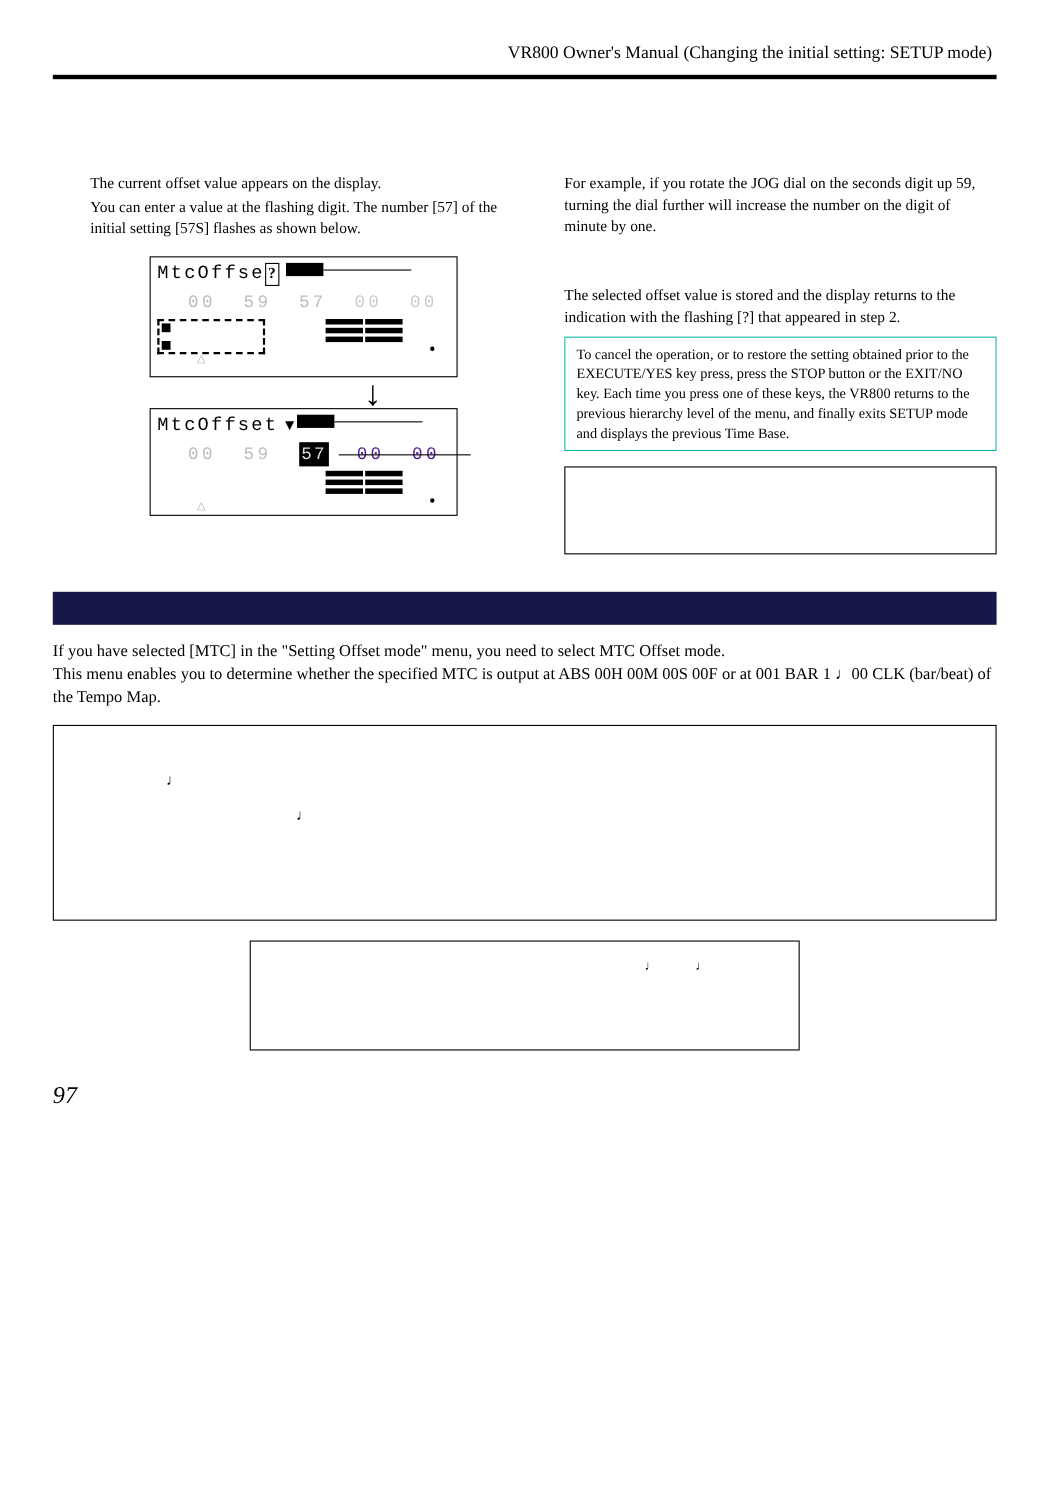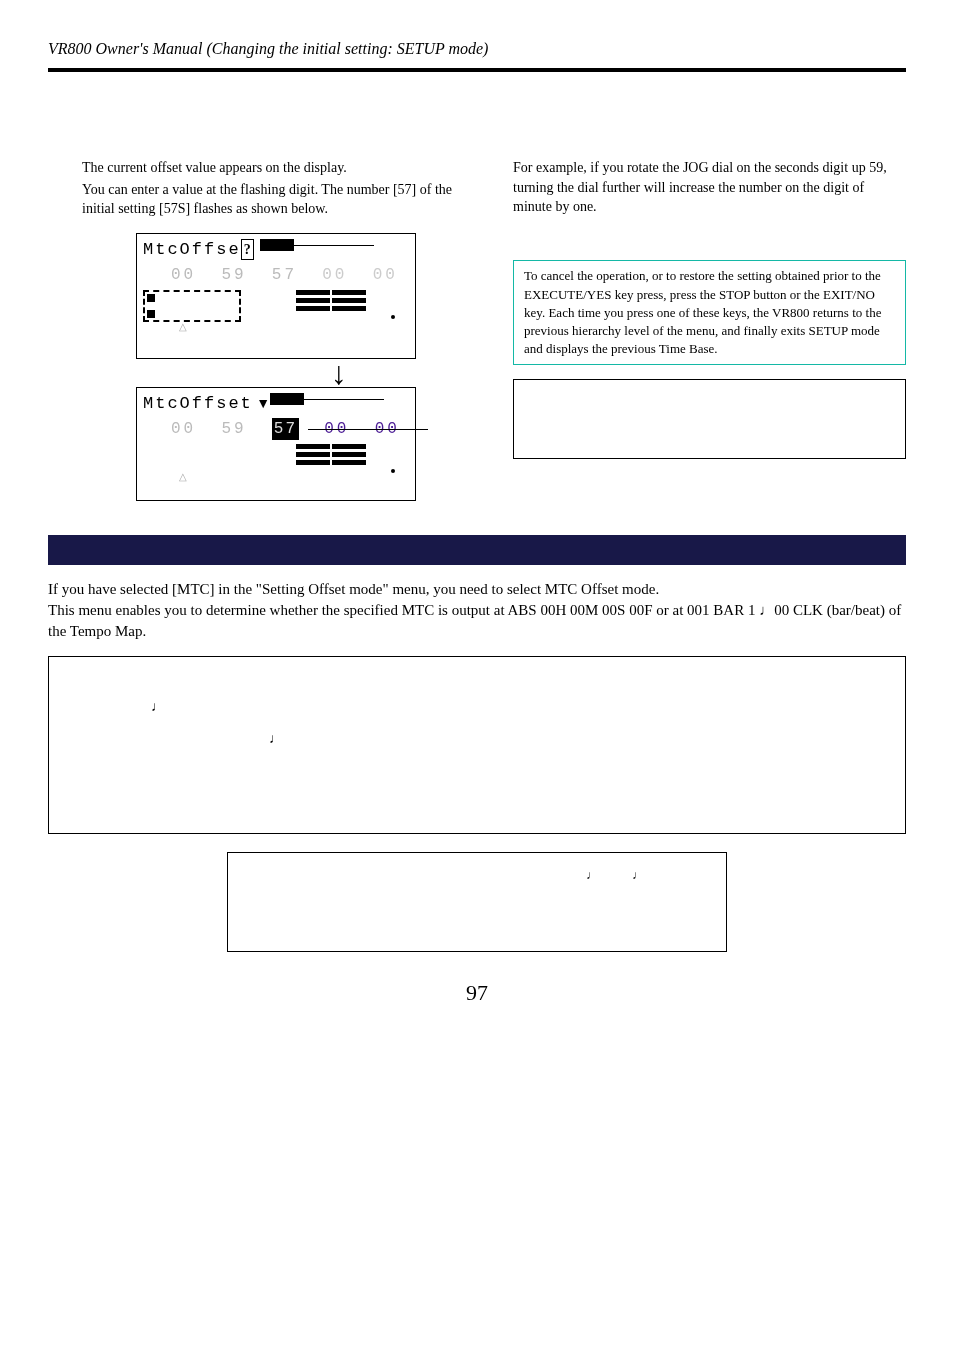--- a/index.html
+++ b/index.html
@@ -9,22 +9,22 @@
     width: 954px;
     margin: 0 auto;
     color: #000;
     font-size: 14px;
     line-height: 1.4;
   }
   .page {
     padding: 38px 48px 30px 48px;
   }
   .header-title {
-    font-style: italic;
     font-size: 16px;
+    text-align: right;
     margin-bottom: 8px;
     padding-right: 4px;
   }
   .header-rule {
     height: 4px;
     background: #000;
     margin-bottom: 60px;
   }
   .two-col {
     display: flex;
@@ -42,21 +42,21 @@
     white-space: nowrap;
   }
   .step-strong { font-weight: bold; }
   .para { margin-bottom: 2px; }
   .lcd-block {
     width: 280px;
     margin: 14px 0 0 54px;
   }
   .lcd-panel {
     border: 1px solid #000;
-    padding: 4px 6px 18px 6px;
+    padding: 4px 6px 2px 6px;
     position: relative;
   }
   .lcd-line1 {
     font-family: 'Courier New', monospace;
     font-size: 17px;
     letter-spacing: 2px;
     color: #000;
   }
   .lcd-question-box {
     display: inline-block;
@@ -224,21 +224,21 @@
     position: relative;
   }
   .info-callout .music-notes {
     position: absolute;
     right: 48px;
     top: 14px;
     color: #000;
     letter-spacing: 34px;
   }
   .page-num {
-    text-align: center;
+    font-style: italic;
     font-size: 22px;
     margin-top: 26px;
   }
 </style>
 </head>
 <body>
 
 <div class="page">
   <div class="header-title">VR800 Owner's Manual (Changing the initial setting: SETUP mode)</div>
   <div class="header-rule"></div>
@@ -330,20 +330,21 @@
         <span class="step-num">4.</span>
         <span class="step-strong">Enter the desired offset value.</span>
       </div>
       <div class="para">For example, if you rotate the JOG dial on the seconds digit up 59, turning the dial further will increase the number on the digit of minute by one.</div>
 
       <div style="height:16px"></div>
       <div class="step-row" style="visibility:hidden;">
         <span class="step-num">5.</span>
         <span class="step-strong">Press the EXECUTE/YES key.</span>
       </div>
+      <div class="para">The selected offset value is stored and the display returns to the indication with the flashing [?] that appeared in step 2.</div>
 
       <div class="note-box">To cancel the operation, or to restore the setting obtained prior to the EXECUTE/YES key press, press the STOP button or the EXIT/NO key.  Each time you press one of these keys, the VR800 returns to the previous hierarchy level of the menu, and finally exits SETUP mode and displays the previous Time Base.</div>
 
       <div class="sub-note"></div>
     </div>
   </div>
 
   <div class="section-bar"></div>
 
   <div class="body-text">If you have selected [MTC] in the "Setting Offset mode" menu, you need to select MTC Offset mode.</div>

